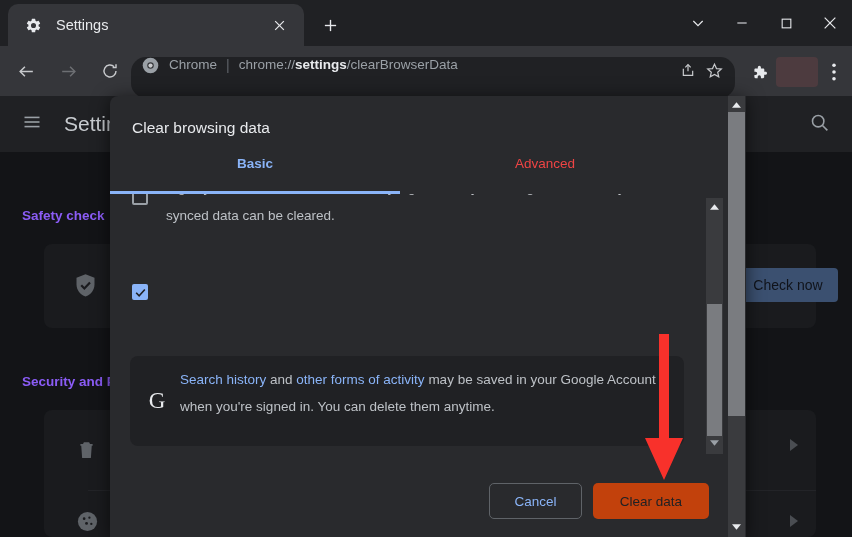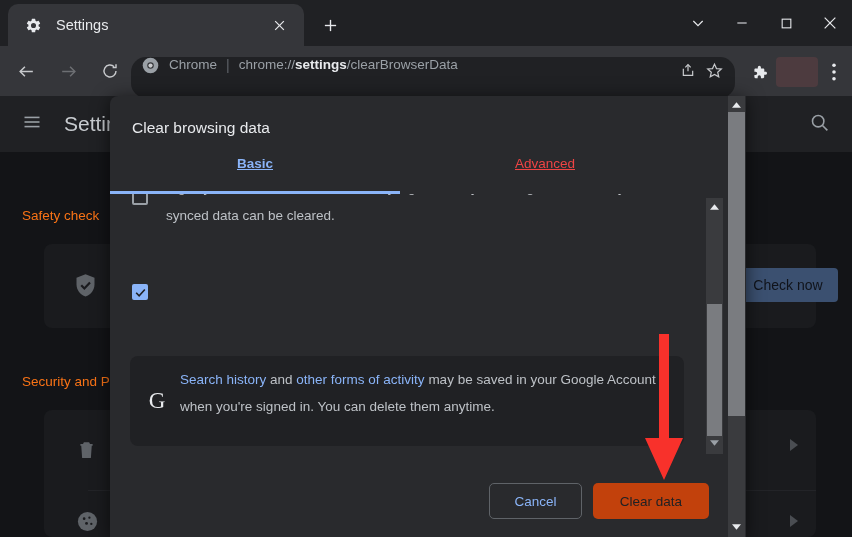--- a/index.html
+++ b/index.html
@@ -80,41 +80,41 @@
   
   .page { position: absolute; left: 0; top: 96px; width: 852px; height: 441px;
           background: #202124; }
   .page-head { position: absolute; left: 0; top: 0; width: 852px; height: 56px;
                background: #202124; display: flex; align-items: center; }
   .hamburger { margin-left: 22px; color: #9aa0a6; }
   .page-title { margin-left: 22px; color: #c8ccd0; font-size: 21px; }
   .page-search { position: absolute; right: 22px; top: 16px; color: #9aa0a6; }
   .page-body { position: absolute; left: 0; top: 56px; width: 852px;
                height: 385px; background: #131417; }
-  .sec-label { position: absolute; color: #f97316; font-size: 13.5px; }
+  .sec-label { position: absolute; color: #8b5cf6; font-size: 13.5px; font-weight: bold; }
   .card { position: absolute; background: #1a1b1e; border-radius: 8px; }
   .row-ico { position: absolute; color: #5f6368; }
   .row-t1 { position: absolute; color: #6a6d72; font-size: 14px; white-space: nowrap; }
   .row-t2 { position: absolute; color: #55585c; font-size: 12.5px; white-space: nowrap; }
   .chk-btn { position: absolute; background: #3b5070; border-radius: 4px;
              color: #10131a; font-size: 14px; display: flex; align-items: center;
              justify-content: center; }
   .row-arrow { position: absolute; color: #4a4d52; font-size: 13px; }
   .divider { position: absolute; background: #232428; height: 1px; }
 
   
   .dlg {
     position: absolute; left: 110px; top: 96px; width: 636px; height: 441px;
     background: #292a2d; border-radius: 8px 0 0 0;
     box-shadow: 0 2px 18px rgba(0,0,0,.6);
   }
   .dlg-title { position: absolute; left: 22px; top: 23px; color: #e8eaed;
                font-size: 15.5px; }
   .dlg-tabs { position: absolute; left: 0; top: 60px; width: 616px; height: 34px; }
-  .dlg-tab { position: absolute; top: 0; font-size: 13.5px; text-decoration: underline; }
+  .dlg-tab { position: absolute; top: 0; font-size: 13.5px; }
   .dlg-tab.basic { left: 0; width: 290px; text-align: center; color: #8ab4f8;
                    font-weight: bold; }
   .dlg-tab.adv { left: 290px; width: 290px; text-align: center; color: #ef4444; }
   .tab-underline { position: absolute; left: 0; top: 95px; width: 290px;
                    height: 3px; background: #8ab4f8; }
   .dlg-body { position: absolute; left: 0; top: 98px; width: 616px; height: 281px;
               background: #292a2d; overflow: hidden; }
 
   .cb { position: absolute; width: 16px; height: 16px; border-radius: 2px; }
   .cb.off { border: 2px solid #9aa0a6; }

